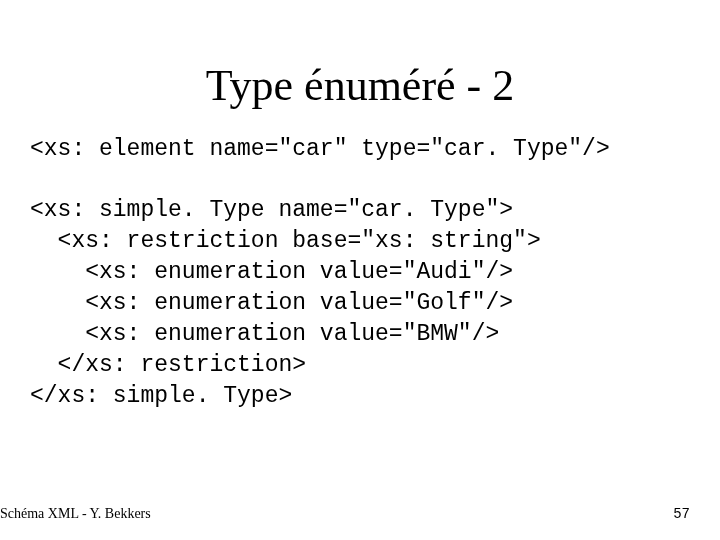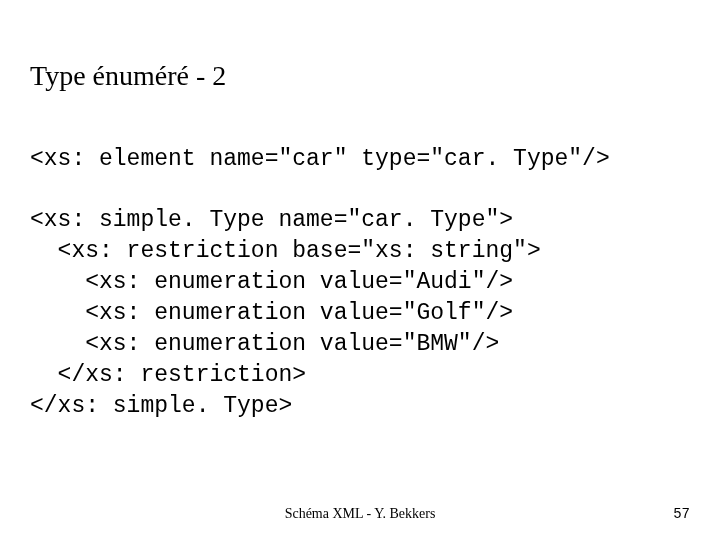--- a/index.html
+++ b/index.html
@@ -10,42 +10,41 @@
     position: relative;
     font-family: "Times New Roman", Times, serif;
   }
   .slide {
     width: 100%;
     height: 100%;
     padding: 60px 30px 0 30px;
     position: relative;
   }
   .title {
-    text-align: left;
-    font-size: 28px;
+    text-align: center;
+    font-size: 44px;
     font-weight: normal;
     color: #000;
-    margin-bottom: 52px;
+    margin-bottom: 23px;
   }
   .code-block {
     font-family: "Courier New", Courier, monospace;
     font-size: 23px;
     color: #000;
     line-height: 1.35;
     white-space: pre;
   }
   .block-gap {
     height: 30px;
   }
   .footer {
     position: absolute;
     bottom: 18px;
     left: 0;
     width: 100%;
-    text-align: center;
     font-size: 14px;
     color: #000;
   }
   .page-number {
     position: absolute;
     bottom: 18px;
     right: 30px;
     font-size: 14px;
     color: #000;
     font-family: Liberation Mono, monospace;

